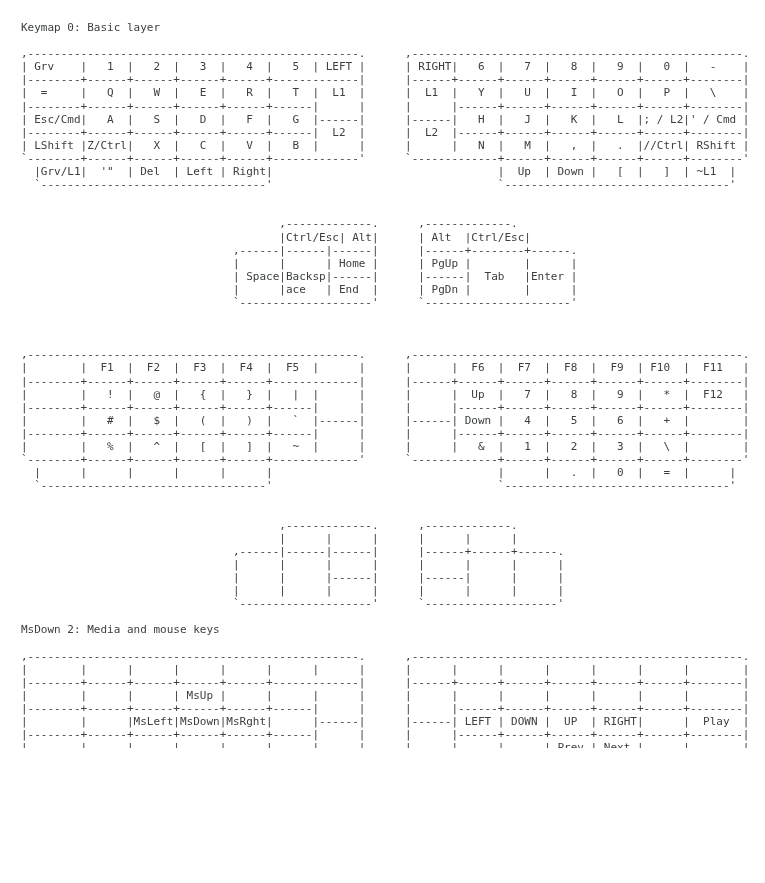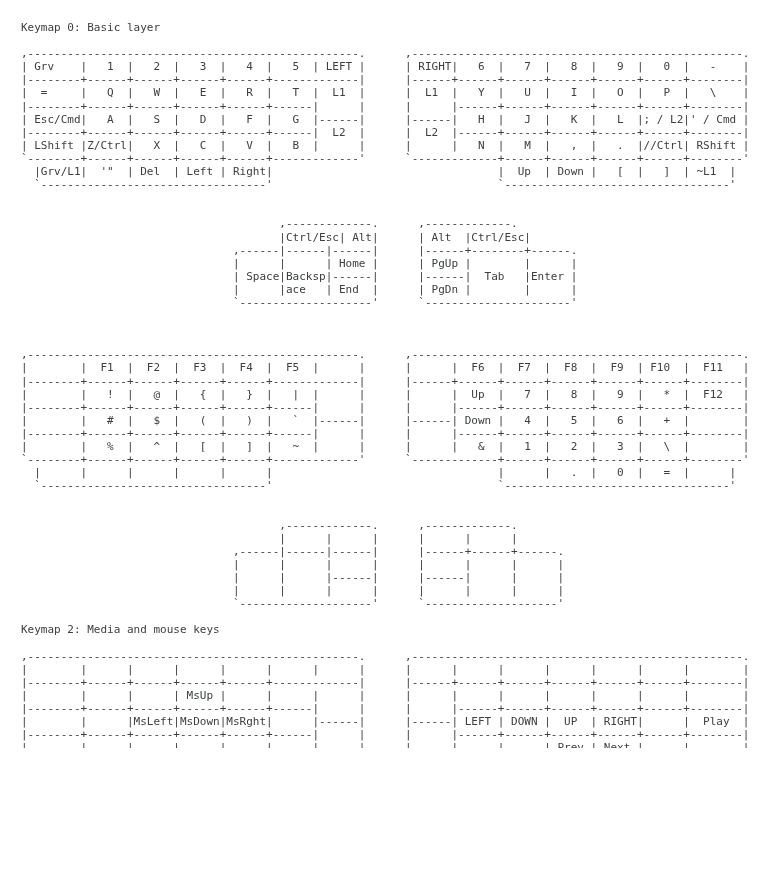--- a/index.html
+++ b/index.html
@@ -85,21 +85,21 @@
                                        ,-------------.      ,-------------.
                                        |      |      |      |      |      |
                                 ,------|------|------|      |------+------+------.
                                 |      |      |      |      |      |      |      |
                                 |      |      |------|      |------|      |      |
                                 |      |      |      |      |      |      |      |
                                 `--------------------'      `--------------------'</pre>
   </div>
 
   <div class="section-2">
-    <div class="km-title">Keymap 2: Media and mouse keys</div>
+    <div class="km-title">MsDown 2: Media and mouse keys</div>
     <pre class="km-art">,--------------------------------------------------.      ,--------------------------------------------------.
 |        |      |      |      |      |      |      |      |      |      |      |      |      |      |        |
 |--------+------+------+------+------+-------------|      |------+------+------+------+------+------+--------|
 |        |      |      | MsUp |      |      |      |      |      |      |      |      |      |      |        |
 |--------+------+------+------+------+------|      |      |      |------+------+------+------+------+--------|
 |        |      |MsLeft|MsDown|MsRght|      |------|      |------| LEFT | DOWN |  UP  | RIGHT|      |  Play  |
 |--------+------+------+------+------+------|      |      |      |------+------+------+------+------+--------|
 |        |      |      |      |      |      |      |      |      |      |      | Prev | Next |      |        |
 `--------+------+------+------+------+-------------'      `-------------+------+------+------+------+--------'
   |      |      | Lclk | Mclk | Rclk |                                  |VolUp |VolDn | Mute |      |      |

